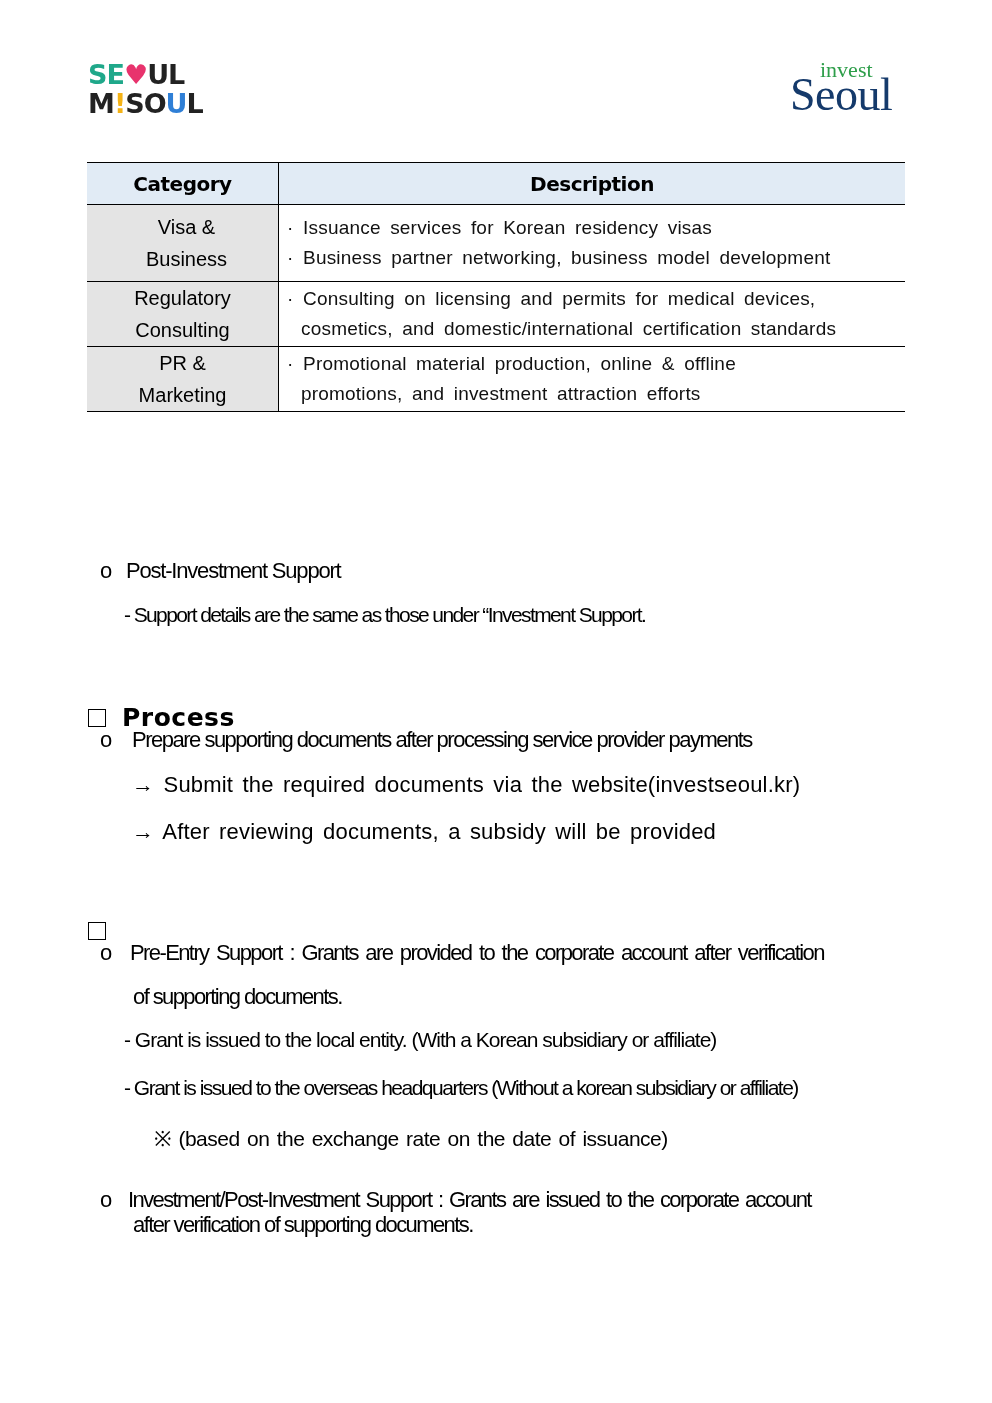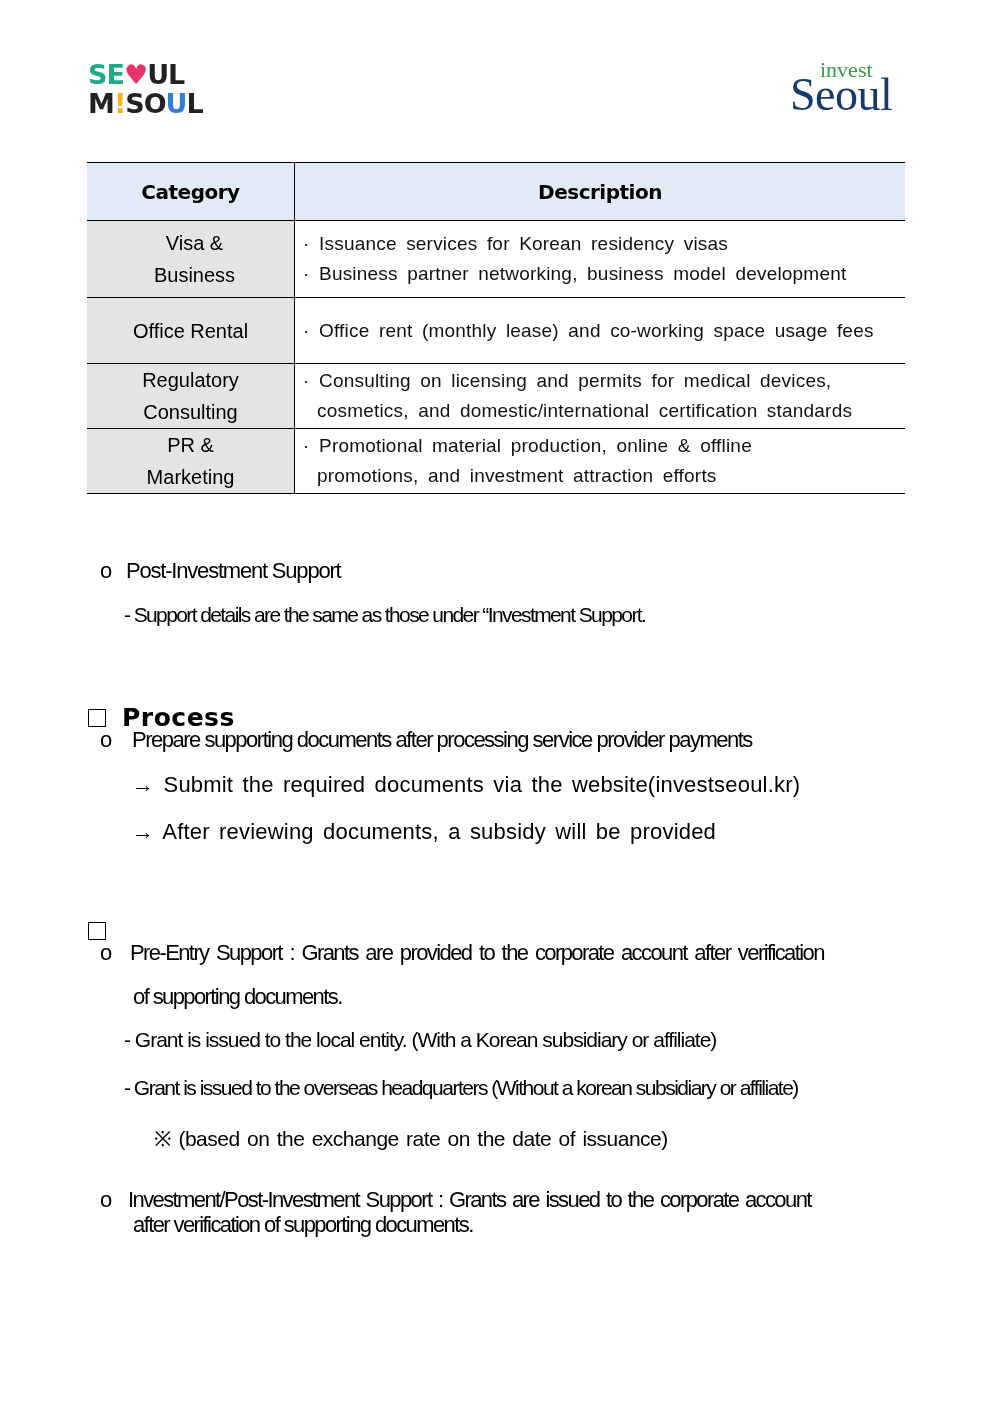--- a/index.html
+++ b/index.html
@@ -5,21 +5,21 @@
   html, body { margin: 0; padding: 0; background: #ffffff; }
   body { width: 992px; height: 1403px; position: relative; font-family: "Liberation Sans", sans-serif; color: #000; overflow: hidden; }
 
   .logo-left { position: absolute; left: 88px; top: 60px; width: 100px; height: 62px; }
   .logo-left .row { font-family: "DejaVu Sans", sans-serif; font-weight: bold; font-size: 27px; line-height: 29px; letter-spacing: -1px; white-space: nowrap; }
   .logo-right { position: absolute; left: 790px; top: 58px; width: 120px; height: 60px; font-family: "Liberation Serif", serif; }
   .logo-right .invest { position: absolute; left: 30px; top: 0px; font-size: 22px; color: #2e9e4a; line-height: 24px; }
   .logo-right .seoul { position: absolute; left: 0px; top: 14px; font-size: 46px; color: #153a6b; line-height: 46px; letter-spacing: -0.5px; }
 
   table.cat { position: absolute; left: 87px; top: 162px; width: 818px; border-collapse: collapse; font-size: 19.5px; }
-  table.cat th { background: #e1ebf5; font-weight: bold; height: 25px; padding: 16px; border-top: 1.5px solid #000; border-bottom: 1px solid #000; font-size: 20px; font-family: "DejaVu Sans", sans-serif; letter-spacing: -0.5px; }
+  table.cat th { background: #e1ebf5; font-weight: bold; height: 25px; padding: 8px; border-top: 1.5px solid #000; border-bottom: 1px solid #000; font-size: 20px; font-family: "DejaVu Sans", sans-serif; letter-spacing: -0.5px; }
   table.cat th.c1 { border-right: 1px solid #000; width: 175px; }
   table.cat td { border-bottom: 1px solid #000; padding: 0; }
   table.cat td.cat-cell { background: #e4e4e4; text-align: center; border-right: 1px solid #000; line-height: 32px; font-size: 20px; }
   table.cat td.desc { padding-left: 8px; line-height: 30px; font-size: 19px; word-spacing: 4px; letter-spacing: 0.2px; color: #111; }
   table.cat tr.r-visa td { height: 76px; padding-left: 8px; }
   table.cat tr.r-office td { height: 65px; }
   table.cat tr.r-reloc td { height: 54px; }
   table.cat tr.r-reg td { height: 64px; }
   table.cat tr.r-pr td { height: 64px; }
   .dl { display: block; }
@@ -57,28 +57,20 @@
   </thead>
   <tbody>
     <tr class="r-visa">
       <td class="cat-cell">
         <span class="dl">Visa &amp;</span>
         <span class="dl">Business</span>
       </td>
       <td class="desc">
         <span class="dl">· Issuance services for Korean residency visas</span>
         <span class="dl">· Business partner networking, business model development</span>
-      </td>
-    </tr>
-    <tr class="r-office">
-      <td class="cat-cell">
-        <span class="dl">Office Rental</span>
-      </td>
-      <td class="desc">
-        <span class="dl">· Office rent (monthly lease) and co-working space usage fees</span>
       </td>
     </tr>
     <tr class="r-reg">
       <td class="cat-cell">
         <span class="dl">Regulatory</span>
         <span class="dl">Consulting</span>
       </td>
       <td class="desc">
         <span class="dl">· Consulting on licensing and permits for medical devices,</span>
         <span class="dl indent">cosmetics, and domestic/international certification standards</span>

